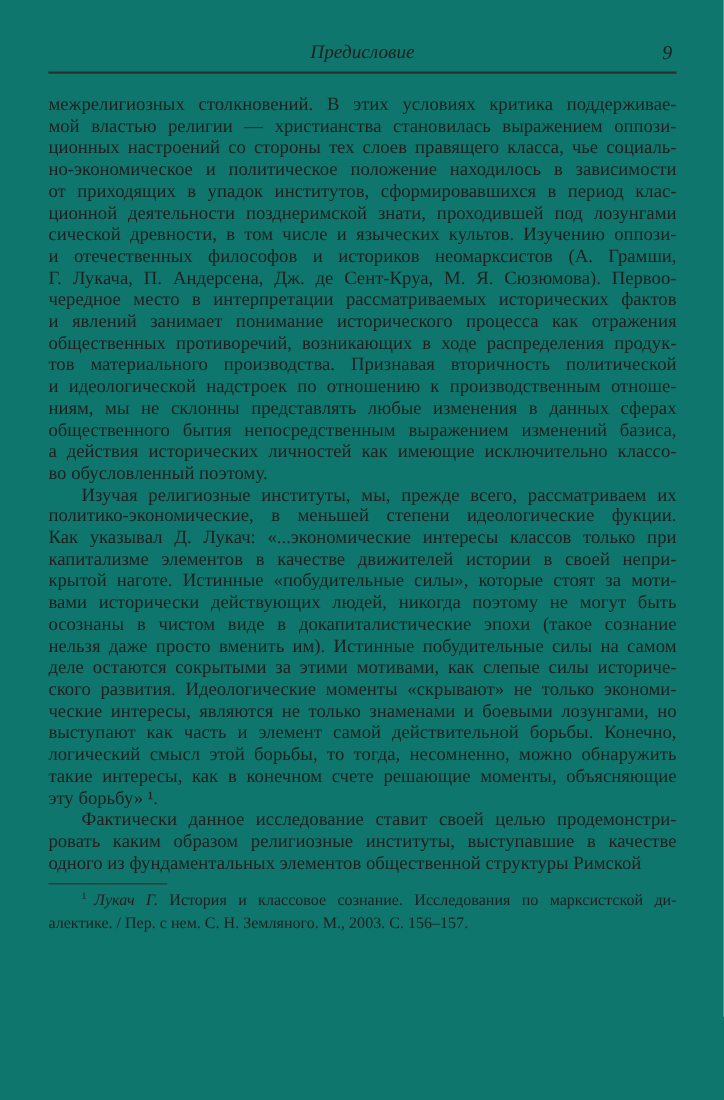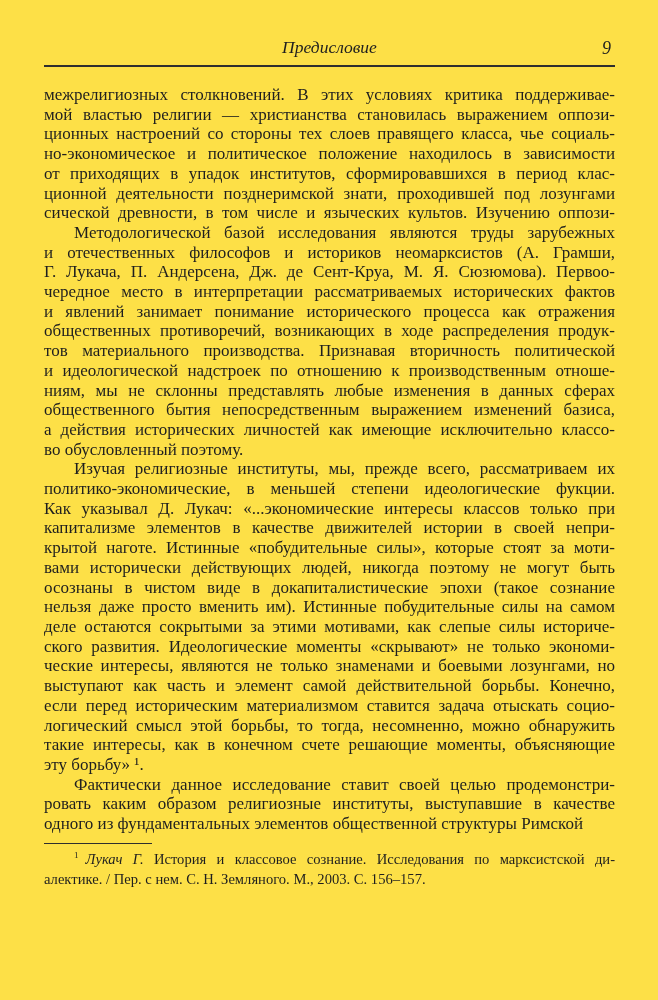--- a/index.html
+++ b/index.html
@@ -1,20 +1,20 @@
 <!DOCTYPE html>
 <html lang="ru"><head>
 <meta charset="utf-8">
 <style>
   html, body { margin: 0; padding: 0; background: #e8e8e8; }
   .page {
     width: 658px;
     height: 1000px;
     margin: 0 auto;
-    background: #fde047;
+    background: #0f766e;
     box-sizing: border-box;
     padding: 36px 43px 0 44px;
     font-family: "Liberation Serif", "DejaVu Serif", serif;
     color: #1f1f1f;
     overflow: hidden;
   }
   .running-head { position: relative; height: 25px; }
   .rh-title {
     text-align: center;
     font-style: italic;
@@ -87,21 +87,20 @@
       <div class="para">
         <div class="line">межрелигиозных столкновений. В этих условиях критика поддерживае-</div>
         <div class="line">мой властью религии — христианства становилась выражением оппози-</div>
         <div class="line">ционных настроений со стороны тех слоев правящего класса, чье социаль-</div>
         <div class="line">но-экономическое и политическое положение находилось в зависимости</div>
         <div class="line">от приходящих в упадок институтов, сформировавшихся в период клас-</div>
         <div class="line">ционной деятельности позднеримской знати, проходившей под лозунгами</div>
         <div class="line">сической древности, в том числе и языческих культов. Изучению оппози-</div>
       </div>
       <div class="para">
-        <div class="line indent">Методологической базой исследования являются труды зарубежных</div>
         <div class="line">и отечественных философов и историков неомарксистов (А. Грамши,</div>
         <div class="line">Г. Лукача, П. Андерсена, Дж. де Сент-Круа, М. Я. Сюзюмова). Первоо-</div>
         <div class="line">чередное место в интерпретации рассматриваемых исторических фактов</div>
         <div class="line">и явлений занимает понимание исторического процесса как отражения</div>
         <div class="line">общественных противоречий, возникающих в ходе распределения продук-</div>
         <div class="line">тов материального производства. Признавая вторичность политической</div>
         <div class="line">и идеологической надстроек по отношению к производственным отноше-</div>
         <div class="line">ниям, мы не склонны представлять любые изменения в данных сферах</div>
         <div class="line">общественного бытия непосредственным выражением изменений базиса,</div>
         <div class="line">а действия исторических личностей как имеющие исключительно классо-</div>
@@ -113,21 +112,20 @@
         <div class="line">Как указывал Д. Лукач: «...экономические интересы классов только при</div>
         <div class="line">капитализме элементов в качестве движителей истории в своей непри-</div>
         <div class="line">крытой наготе. Истинные «побудительные силы», которые стоят за моти-</div>
         <div class="line">вами исторически действующих людей, никогда поэтому не могут быть</div>
         <div class="line">осознаны в чистом виде в докапиталистические эпохи (такое сознание</div>
         <div class="line">нельзя даже просто вменить им). Истинные побудительные силы на самом</div>
         <div class="line">деле остаются сокрытыми за этими мотивами, как слепые силы историче-</div>
         <div class="line">ского развития. Идеологические моменты «скрывают» не только экономи-</div>
         <div class="line">ческие интересы, являются не только знаменами и боевыми лозунгами, но</div>
         <div class="line">выступают как часть и элемент самой действительной борьбы. Конечно,</div>
-        <div class="line">если перед историческим материализмом ставится задача отыскать социо-</div>
         <div class="line">логический смысл этой борьбы, то тогда, несомненно, можно обнаружить</div>
         <div class="line">такие интересы, как в конечном счете решающие моменты, объясняющие</div>
         <div class="line last">эту борьбу» ¹.</div>
       </div>
       <div class="para">
         <div class="line indent">Фактически данное исследование ставит своей целью продемонстри-</div>
         <div class="line">ровать каким образом религиозные институты, выступавшие в качестве</div>
         <div class="line last">одного из фундаментальных элементов общественной структуры Римской</div>
       </div>
     </div>

